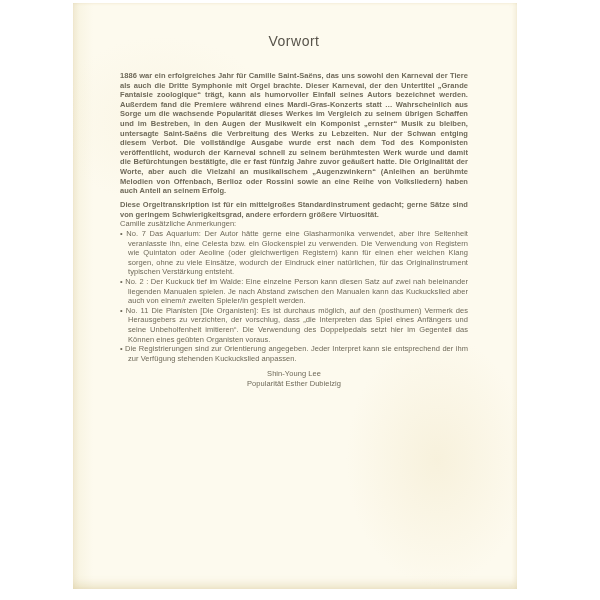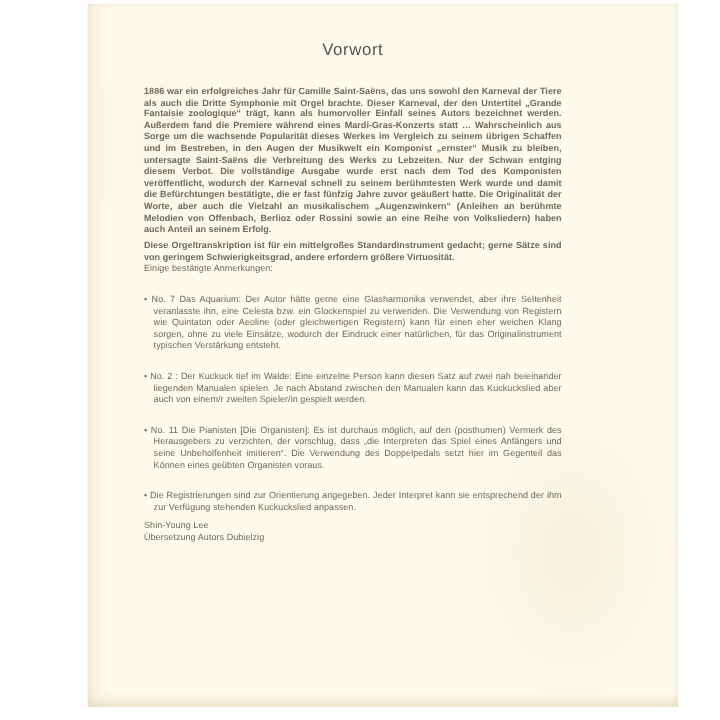--- a/index.html
+++ b/index.html
@@ -25,21 +25,20 @@
     width: 444px;
     height: 586px;
     background:
       radial-gradient(130px 180px at 82% 78%, rgba(243,234,206,0.55), rgba(243,234,206,0) 70%),
       radial-gradient(160px 120px at 20% 20%, rgba(246,239,216,0.4), rgba(246,239,216,0) 70%),
       linear-gradient(90deg, #f2ebd4 0px, #f9f5e4 7px, #fdfaee 20px, #fdfaee 100%);
     box-shadow:
       inset 0 -9px 10px -5px rgba(204,186,130,0.38),
       inset -3px 0 6px -3px rgba(214,200,150,0.35),
       inset 0 2px 3px -2px rgba(214,200,150,0.30);
-    padding-left: 48px;
   }
   .content {
     position: absolute;
     left: 47px;
     top: 30px;
     width: 348px;
     color: #6e6959;
     font-size: 7.5px;
     line-height: 9.6px;
     text-align: justify;
@@ -58,51 +57,50 @@
   .para:last-of-type { margin-bottom: 0; }
   .notes-heading { margin: 0; }
   ul.notes {
     margin: 0;
     padding: 0;
     list-style: none;
   }
   ul.notes li {
     padding-left: 8px;
     text-indent: -8px;
-    margin-top: 16px;
   }
   ul.notes li::before { content: "• "; }
   .signature {
     margin-top: 6px;
     text-align: right;
   }
-  .signature div { text-align: left; }
+  .signature div { text-align: center; }
 </style>
 </head>
 <body>
 
 <div class="backdrop">
   <div class="page">
     <div class="content">
 
       <h1 class="title">Vorwort</h1>
 
       <p class="para">1886 war ein erfolgreiches Jahr für Camille Saint-Saëns, das uns sowohl den Karneval der Tiere als auch die Dritte Symphonie mit Orgel brachte. Dieser Karneval, der den Untertitel „Grande Fantaisie zoologique“ trägt, kann als humorvoller Einfall seines Autors bezeichnet werden. Außerdem fand die Premiere während eines Mardi-Gras-Konzerts statt … Wahrscheinlich aus Sorge um die wachsende Popularität dieses Werkes im Vergleich zu seinem übrigen Schaffen und im Bestreben, in den Augen der Musikwelt ein Komponist „ernster“ Musik zu bleiben, untersagte Saint-Saëns die Verbreitung des Werks zu Lebzeiten. Nur der Schwan entging diesem Verbot. Die vollständige Ausgabe wurde erst nach dem Tod des Komponisten veröffentlicht, wodurch der Karneval schnell zu seinem berühmtesten Werk wurde und damit die Befürchtungen bestätigte, die er fast fünfzig Jahre zuvor geäußert hatte. Die Originalität der Worte, aber auch die Vielzahl an musikalischem „Augenzwinkern“ (Anleihen an berühmte Melodien von Offenbach, Berlioz oder Rossini sowie an eine Reihe von Volksliedern) haben auch Anteil an seinem Erfolg.</p>
 
       <p class="para">Diese Orgeltranskription ist für ein mittelgroßes Standardinstrument gedacht; gerne Sätze sind von geringem Schwierigkeitsgrad, andere erfordern größere Virtuosität.</p>
 
-      <div class="notes-heading">Einige bestätigte Anmerkungen:</div>
+      <div class="notes-heading">Camille zusätzliche Anmerkungen:</div>
 
       <ul class="notes">
         <li>No. 7 Das Aquarium: Der Autor hätte gerne eine Glasharmonika verwendet, aber ihre Seltenheit veranlasste ihn, eine Celesta bzw. ein Glockenspiel zu verwenden. Die Verwendung von Registern wie Quintaton oder Aeoline (oder gleichwertigen Registern) kann für einen eher weichen Klang sorgen, ohne zu viele Einsätze, wodurch der Eindruck einer natürlichen, für das Originalinstrument typischen Verstärkung entsteht.</li>
         <li>No. 2 : Der Kuckuck tief im Walde: Eine einzelne Person kann diesen Satz auf zwei nah beieinander liegenden Manualen spielen. Je nach Abstand zwischen den Manualen kann das Kuckuckslied aber auch von einem/r zweiten Spieler/in gespielt werden.</li>
         <li>No. 11 Die Pianisten [Die Organisten]: Es ist durchaus möglich, auf den (posthumen) Vermerk des Herausgebers zu verzichten, der vorschlug, dass „die Interpreten das Spiel eines Anfängers und seine Unbeholfenheit imitieren“. Die Verwendung des Doppelpedals setzt hier im Gegenteil das Können eines geübten Organisten voraus.</li>
         <li>Die Registrierungen sind zur Orientierung angegeben. Jeder Interpret kann sie entsprechend der ihm zur Verfügung stehenden Kuckuckslied anpassen.</li>
       </ul>
 
       <div class="signature">
         <div>Shin-Young Lee</div>
-        <div>Übersetzung Autors Dubielzig</div>
+        <div>Popularität Esther Dubielzig</div>
       </div>
 
     </div>
   </div>
 </div>
 
 </body></html>

